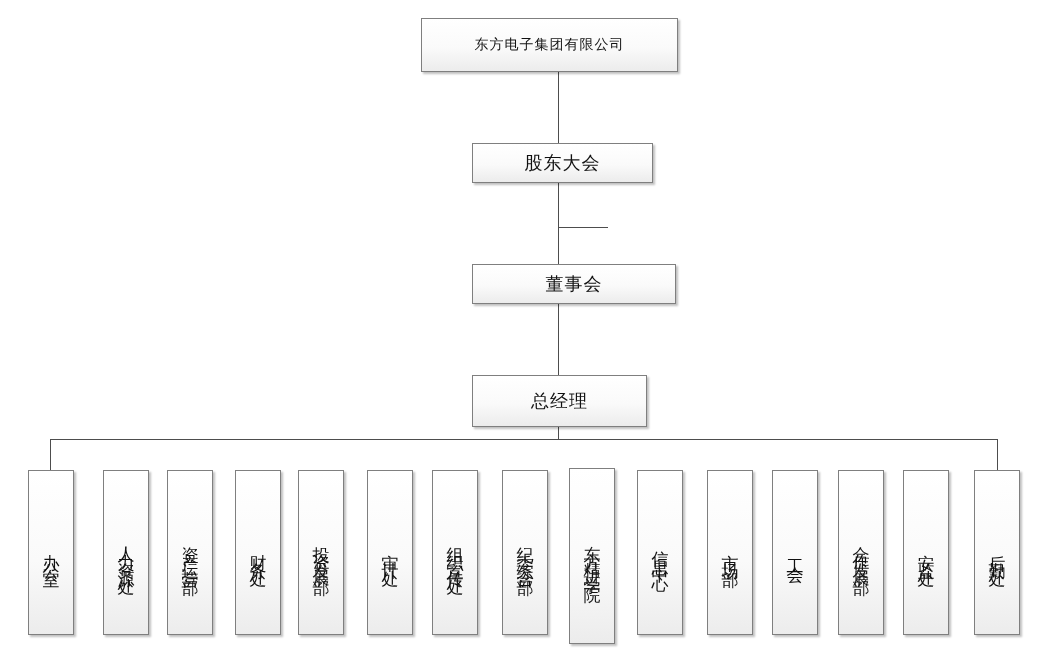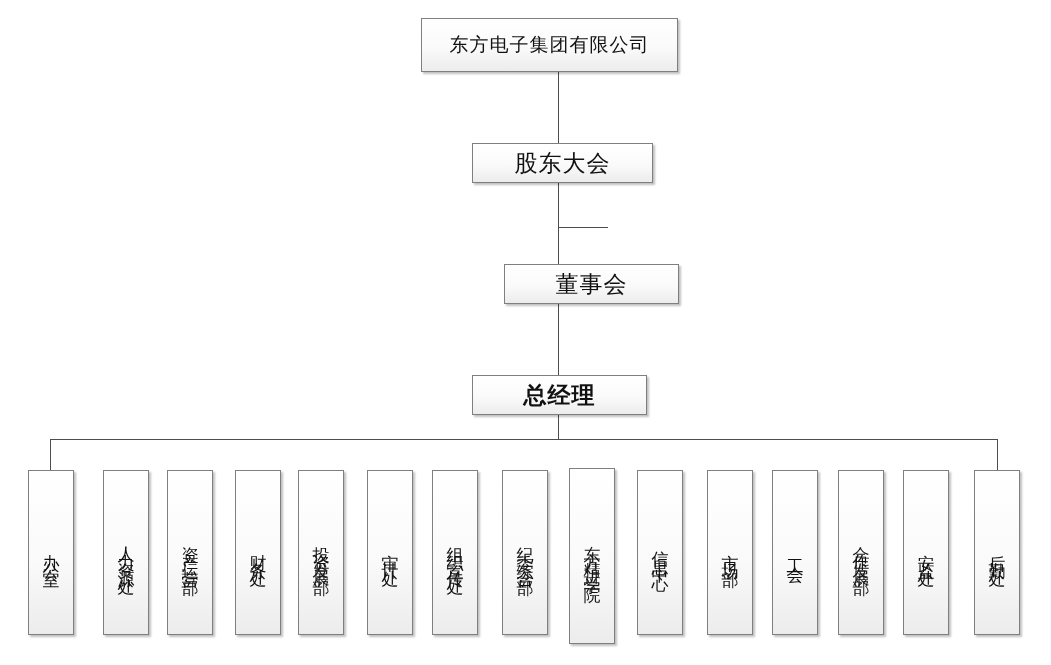--- a/index.html
+++ b/index.html
@@ -20,22 +20,22 @@
     position: absolute;
     box-sizing: border-box;
     border: 1px solid #7f7f7f;
     background: linear-gradient(to bottom, #ffffff 0%, #fafafa 55%, #ececec 100%);
     box-shadow: 2px 2px 2px rgba(0,0,0,0.25);
     display: flex;
     align-items: center;
     justify-content: center;
     text-align: center;
   }
-  .node.lv1 { font-size: 19px; letter-spacing: 1px; }
-  .node.lv2 { font-size: 23px; letter-spacing: 1px; }
+  .node.lv1 { font-size: 14px; letter-spacing: 1px; }
+  .node.lv2 { font-size: 18px; letter-spacing: 1px; }
   .dept { font-size: 17px; }
   .dept .vtext {
     writing-mode: vertical-rl;
     text-orientation: upright;
     letter-spacing: 8px;
     line-height: 1;
   }
   .line {
     position: absolute;
     background: #4d4d4d;
@@ -59,25 +59,25 @@
 
   <div class="node lv1" style="left:421px; top:18px; width:257px; height:54px;">
     <span>东方电子集团有限公司</span>
   </div>
 
   <div class="node lv2" style="left:472px; top:143px; width:181px; height:40px;">
     <span>股东大会</span>
   </div>
 
 
-  <div class="node lv2" style="left:472px; top:264px; width:175px; height:40px;margin-left:32px;">
+  <div class="node lv2" style="left:472px; top:264px; width:204px; height:40px;">
     <span>董事会</span>
   </div>
 
-  <div class="node lv2" style="left:472px; top:375px; width:175px; height:40px;font-weight:bold;">
+  <div class="node lv2" style="left:472px; top:375px; width:175px; height:52px;">
     <span>总经理</span>
   </div>
 
   <div class="node dept" style="left:28px; top:470px; width:46px; height:165px;">
     <span class="vtext">办公室</span>
   </div>
 
   <div class="node dept" style="left:103px; top:470px; width:46px; height:165px;">
     <span class="vtext">人力资源处</span>
   </div>

